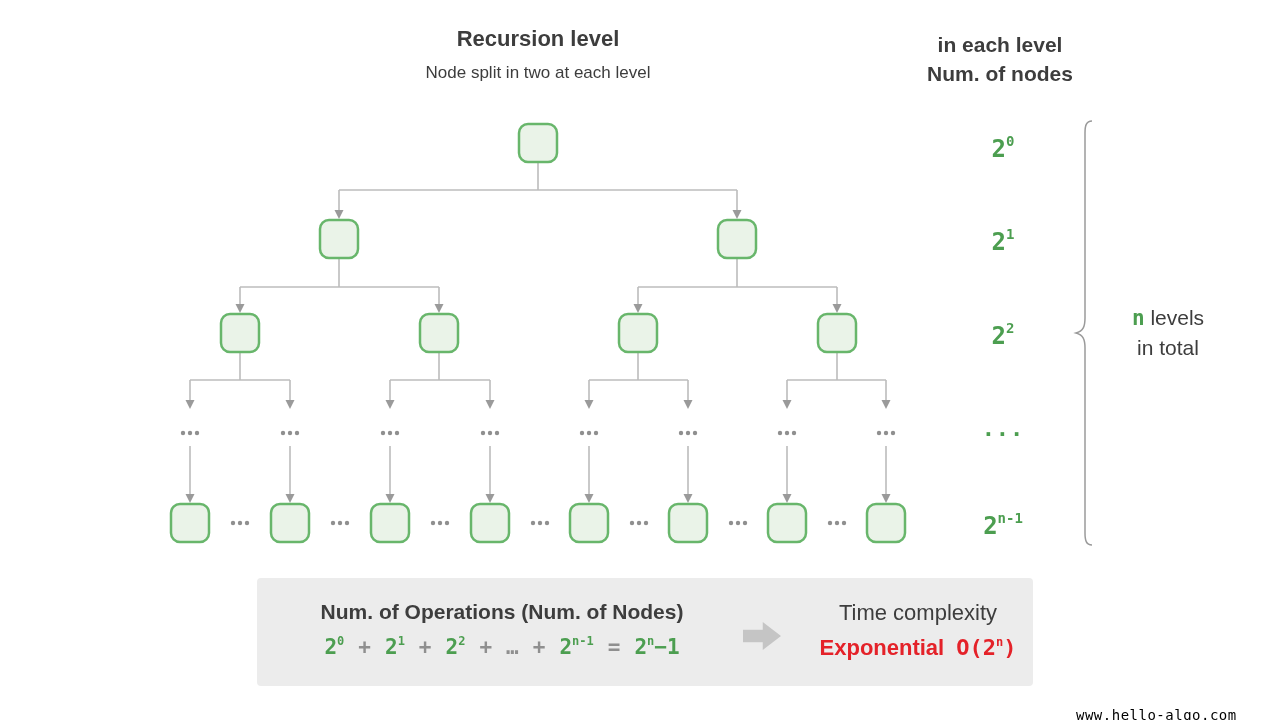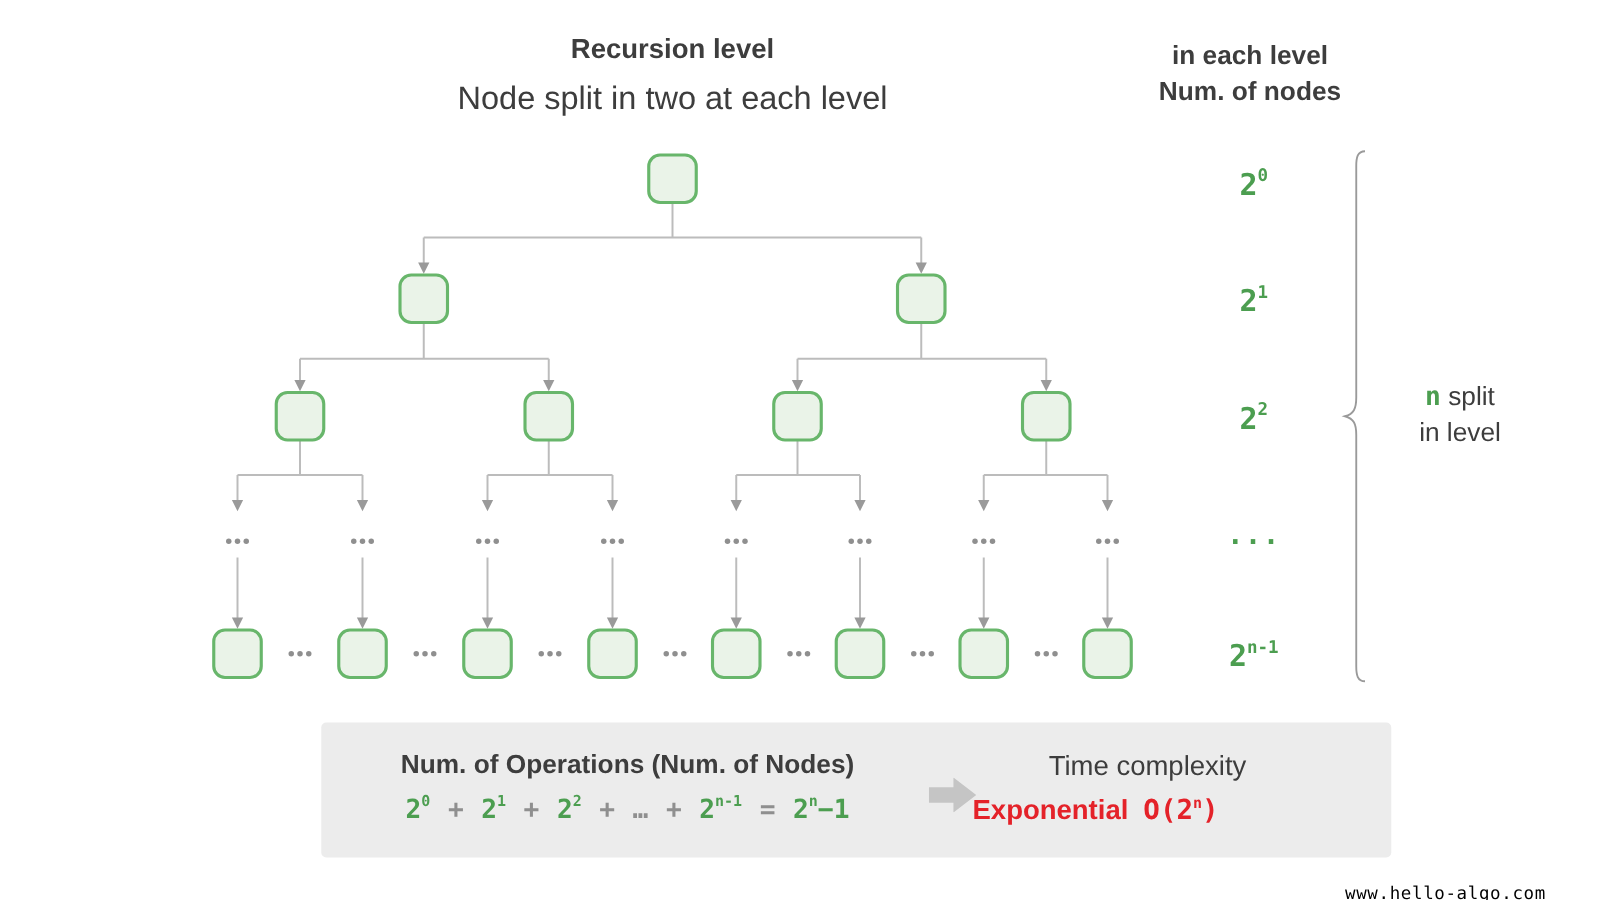--- a/index.html
+++ b/index.html
@@ -7,55 +7,55 @@
     width:1280px;height:720px;position:relative;overflow:hidden;
     background:#ffffff;color:#3d3d3d;
     font-family:"Liberation Sans", sans-serif;
   }
   .abs{position:absolute;}
   .center{text-align:center;}
   .green{color:#4c9e50;}
   .gray{color:#8f8f8f;}
 
   #title{left:338px;top:26px;width:400px;font-size:22px;font-weight:bold;}
-  #subtitle{left:288px;top:63px;width:500px;font-size:26px;}
+  #subtitle{left:288px;top:63px;width:500px;font-size:17px;}
 
   #right-header{left:890px;top:30px;width:220px;font-size:21px;font-weight:bold;line-height:29px;}
 
   #tree-svg{left:0;top:0;}
 
   #level-labels{left:943px;top:0;width:120px;height:720px;}
   .lvl{
     position:absolute;left:0;width:100%;text-align:center;
     font-family:"DejaVu Sans Mono", monospace;font-weight:bold;
     font-size:24px;color:#4c9e50;line-height:32px;
   }
   .lvl sup{font-size:14px;position:relative;top:-2px;}
   .lvl.dots-label{font-size:22px;letter-spacing:1px;line-height:26px;}
 
   #brace-label{left:1113px;top:303px;width:110px;text-align:center;font-size:21px;line-height:29px;}
   #brace-label .n{font-family:"DejaVu Sans Mono", monospace;font-weight:bold;color:#4c9e50;}
 
   #summary-box{
-    left:257px;top:578px;width:856px;height:108px;
+    left:257px;top:578px;width:776px;height:108px;
     background:#ececec;border-radius:4px;
   }
   #ops-title{left:25px;top:22px;width:440px;text-align:center;font-size:21px;font-weight:bold;}
   #formula{
     left:25px;top:57px;width:440px;display:flex;justify-content:center;gap:14px;
     font-family:"DejaVu Sans Mono", monospace;font-weight:bold;font-size:21px;align-items:baseline;
   }
   #formula sup{font-size:12px;position:relative;top:-1px;}
   #block-arrow{
     left:486px;top:44px;width:38px;height:28px;background:#c5c5c5;
     clip-path:polygon(0 28%,52% 28%,52% 0,100% 50%,52% 100%,52% 72%,0 72%);
   }
   #time-title{left:521px;top:22px;width:280px;text-align:center;font-size:22px;font-weight:normal;}
   #complexity{
-    left:521px;top:57px;width:280px;text-align:left;
+    left:521px;top:57px;width:280px;text-align:center;
     font-size:22px;font-weight:bold;color:#e42229;
   }
   #complexity .bigo{font-family:"DejaVu Sans Mono", monospace;margin-left:12px;}
   #complexity sup{font-size:12px;position:relative;top:-1px;}
 
   #watermark{
     left:1076px;top:707px;font-family:"DejaVu Sans Mono", monospace;
     font-size:14px;color:#000000;letter-spacing:0.5px;
   }
 </style>
@@ -202,22 +202,22 @@
 
 <div class="abs" id="level-labels">
     <div class="lvl" style="top: 127px;"><span>2</span><sup>0</sup></div>
     <div class="lvl" style="top: 220px;"><span>2</span><sup>1</sup></div>
     <div class="lvl" style="top: 314px;"><span>2</span><sup>2</sup></div>
     <div class="lvl dots-label" style="top: 416px;"><span>...</span></div>
     <div class="lvl" style="top: 504px;"><span>2</span><sup>n-1</sup></div>
   </div>
 
 <div class="abs" id="brace-label">
-  <div><span class="n">n</span><span> split</span></div>
-  <div>in level</div>
+  <div><span class="n">n</span><span> levels</span></div>
+  <div>in total</div>
 </div>
 
 <div class="abs" id="summary-box">
   <div class="abs" id="ops-title">Num. of Operations (Num. of Nodes)</div>
   <div class="abs" id="formula">
       <span class="green"><span>2</span><sup>0</sup></span>
       <span class="gray"><span>+</span></span>
       <span class="green"><span>2</span><sup>1</sup></span>
       <span class="gray"><span>+</span></span>
       <span class="green"><span>2</span><sup>2</sup></span>

